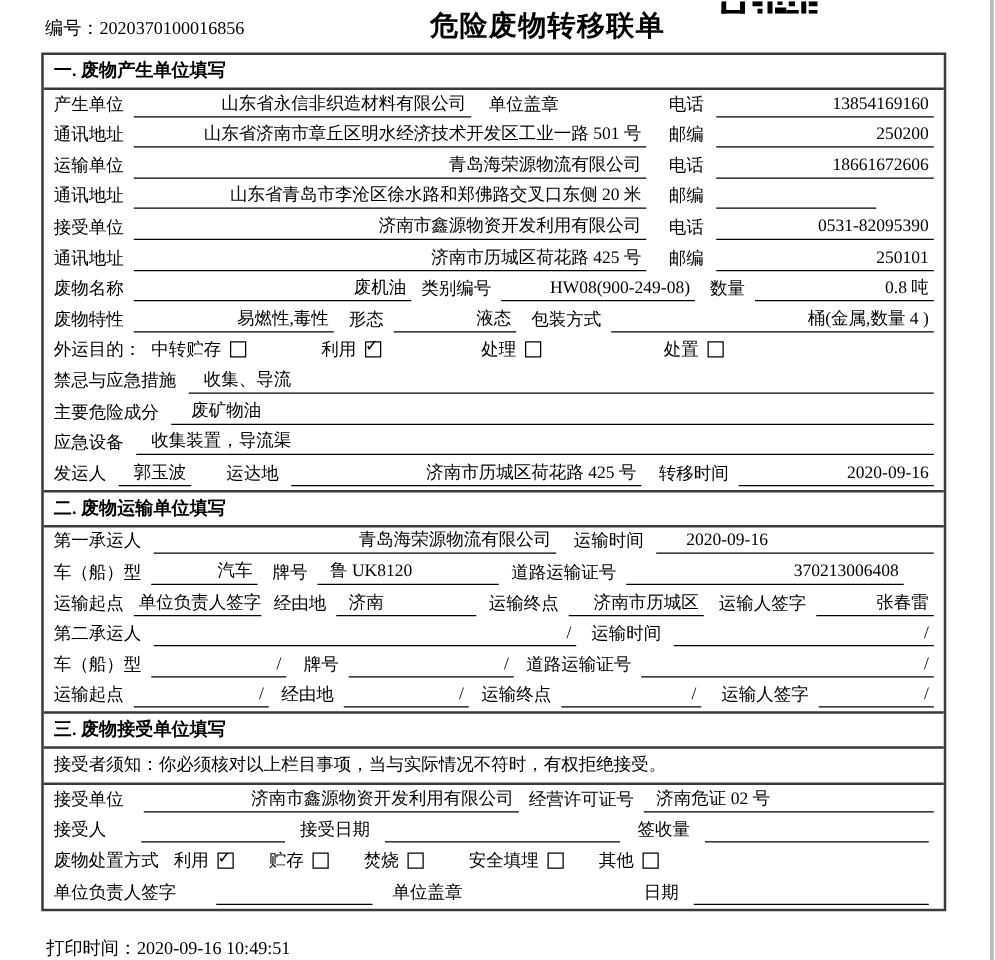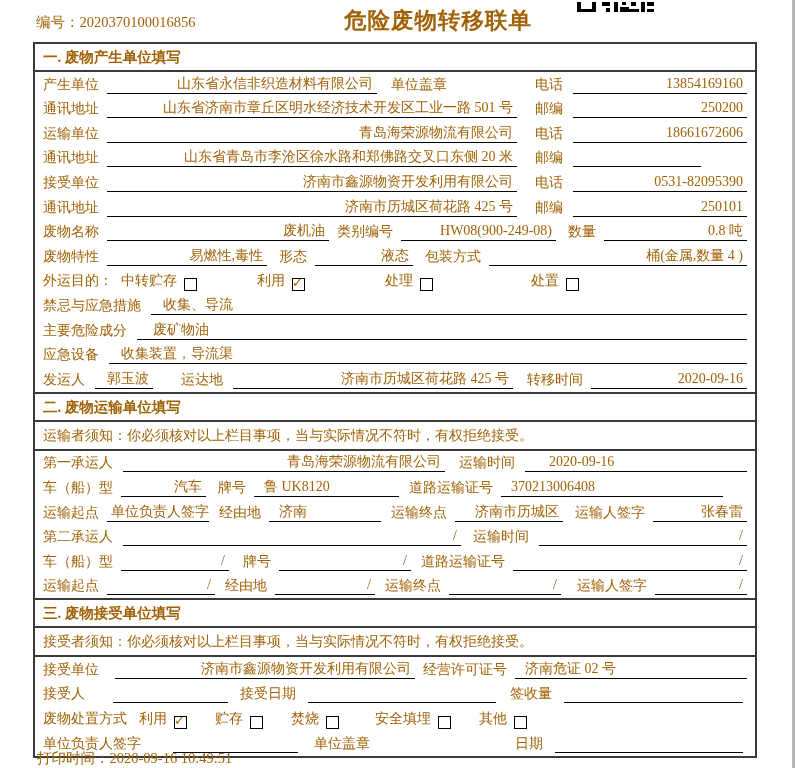--- a/index.html
+++ b/index.html
@@ -1,18 +1,18 @@
 <!DOCTYPE html>
 <html><head>
 <meta charset="utf-8">
 <style>
   html,body { margin:0; padding:0; background:#fff; }
   .page {
     position:relative; width:796px; height:768px; background:#ffffff;
-    font-family:"Liberation Serif","DejaVu Serif",serif; color:#a16207;
+    font-family:"Liberation Serif","DejaVu Serif",serif; color:#000000;
     font-size:14px; overflow:hidden;
   }
   .page-edge { position:absolute; right:1px; top:0; width:3px; height:100%; background:#b9b9b9; }
   .doc-number { position:absolute; left:36px; top:13px; font-size:14.5px; white-space:nowrap; }
   .doc-title {
     position:absolute; left:0; top:5px; width:100%; text-align:center;
     font-size:22.5px; font-weight:bold; letter-spacing:1px;
     padding-left:80px; box-sizing:border-box;
   }
   .qr { position:absolute; left:577px; top:0; }
@@ -41,21 +41,21 @@
   .rg .lbl { margin-right:10px; }
   .rg .u { flex:1 1 auto; }
   .cb {
     display:inline-block; width:11px; height:11px; border:1.5px solid #000;
     margin-left:7px; position:relative; top:1px; flex-shrink:0;
   }
   .cb.checked::after {
     content:"\2713"; position:absolute; left:-1px; top:-4px;
     font-size:13px; font-weight:bold; font-family:"DejaVu Sans",sans-serif;
   }
-  .opt { display:flex; align-items:flex-end; }
+  .opt { display:flex; }
   .print-time { position:absolute; left:37px; top:749px; font-size:14.5px; white-space:nowrap; }
 </style>
 </head>
 <body>
 
 <div class="page">
 
   <div class="qr">
     <svg width="78" height="10" viewBox="0 0 78 10" xmlns="http://www.w3.org/2000/svg">
       <g fill="#000">
@@ -198,36 +198,35 @@
     <div class="row">
       <span class="lbl" style="margin-right:10px">发运人</span>
       <span class="u" style="width:58px">郭玉波</span>
       <span class="lbl" style="margin-left:28px;margin-right:10px">运达地</span>
       <span class="u" style="width:280px">济南市历城区荷花路 425 号</span>
       <span class="lbl" style="margin-left:14px;margin-right:8px">转移时间</span>
       <span class="u grow">2020-09-16</span>
     </div>
 
     <div class="sec-head bt">二. 废物运输单位填写</div>
-    <div class="notice">运输者须知：你必须核对以上栏目事项，当与实际情况不符时，有权拒绝接受。</div>
 
     <div class="row">
       <span class="lbl" style="margin-right:10px">第一承运人</span>
       <span class="u" style="width:322px">青岛海荣源物流有限公司</span>
       <span class="lbl" style="margin-left:14px;margin-right:10px">运输时间</span>
       <span class="u grow" style="text-align:left;padding-left:24px">2020-09-16</span>
     </div>
 
     <div class="row">
       <span class="lbl" style="margin-right:8px">车（船）型</span>
       <span class="u" style="width:85px">汽车</span>
       <span class="lbl" style="margin-left:12px;margin-right:8px">牌号</span>
       <span class="u" style="width:145px;text-align:left;padding-left:10px">鲁 UK8120</span>
       <span class="lbl" style="margin-left:10px;margin-right:8px">道路运输证号</span>
-      <span class="u grow" style="margin-right:24px;text-align:left;padding-left:10px">370213006408</span>
+      <span class="u grow" style="margin-right:24px;text-align:right;padding-left:10px">370213006408</span>
     </div>
 
     <div class="row">
       <span class="lbl" style="margin-right:8px">运输起点</span>
       <span class="u" style="width:102px">单位负责人签字</span>
       <span class="lbl" style="margin-left:10px;margin-right:8px">经由地</span>
       <span class="u" style="width:112px;text-align:left;padding-left:10px">济南</span>
       <span class="lbl" style="margin-left:10px;margin-right:8px">运输终点</span>
       <span class="u" style="width:108px">济南市历城区</span>
       <span class="lbl" style="margin-left:12px;margin-right:8px">运输人签字</span>

